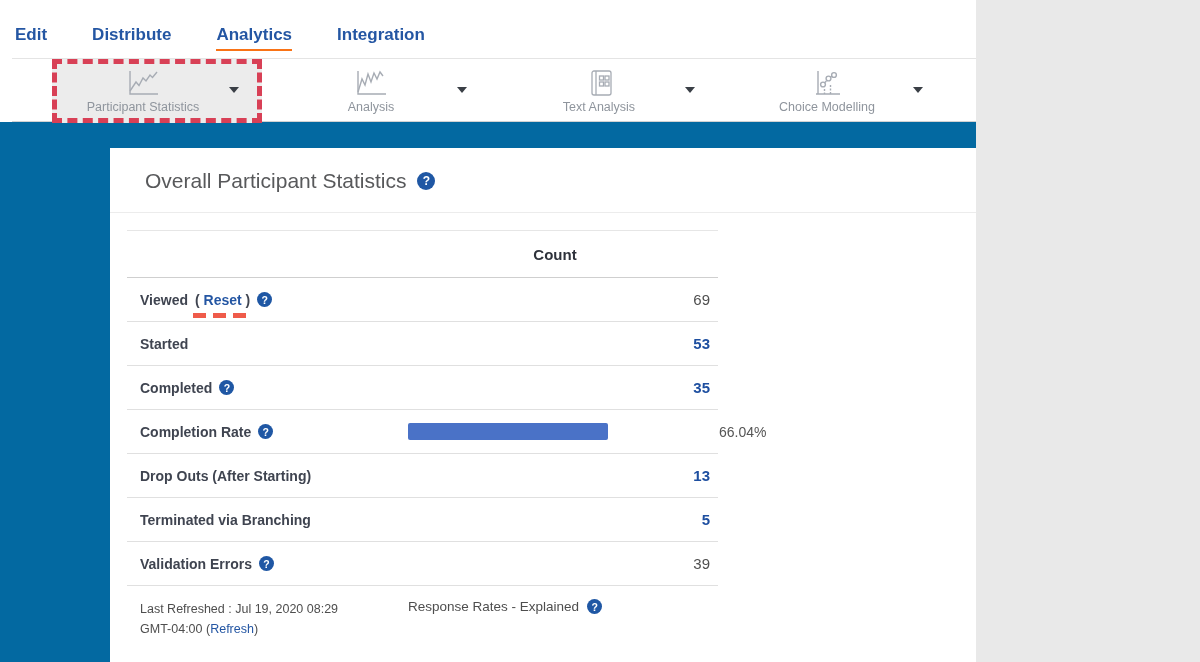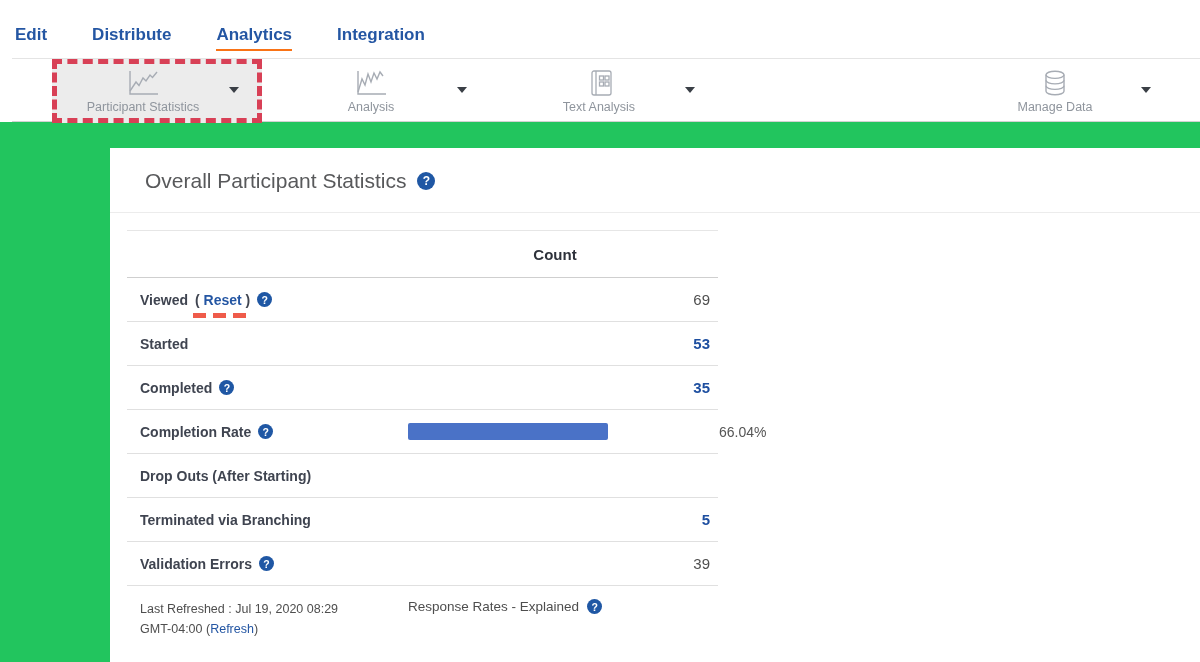--- a/index.html
+++ b/index.html
@@ -1,17 +1,17 @@
 <!DOCTYPE html>
 <html><head>
 <meta charset="utf-8">
 <style>
   * { margin:0; padding:0; box-sizing:border-box; }
   html,body { background:#e9e9e9; font-family:"Liberation Sans", sans-serif; }
-  .page { position:relative; width:1200px; height:662px; background:#22c55e; overflow:hidden; }
+  .page { position:relative; width:976px; height:662px; background:#0369a1; overflow:hidden; }
 
   
   .topbar { position:absolute; left:0; top:0; width:1200px; height:122px; background:#ffffff; }
   .nav { position:absolute; left:15px; top:25px; display:flex; align-items:flex-start; }
   .nav-item { font-size:17px; font-weight:600; color:#2456a3; margin-right:45px; padding-bottom:4px; cursor:pointer; }
   .nav-item.active { border-bottom:2px solid #f97316; }
 
   .toolbar { position:absolute; left:12px; top:58px; width:1200px; height:64px; border-top:1px solid #e4e4e4; border-bottom:1px solid #d2d2d2; background:#fff; }
   .tb-group { position:absolute; top:0; width:228px; height:62px; }
   .tb-g0 { left:45px; } .tb-g1 { left:273px; } .tb-g2 { left:501px; } .tb-g3 { left:729px; } .tb-g4 { left:957px; }
@@ -104,20 +104,37 @@
               <rect x="21" y="7" width="4" height="4"></rect>
               <rect x="15.5" y="13" width="4" height="4"></rect>
               <rect x="21" y="13" width="4" height="4"></rect>
             </svg>
           </span>
           <span class="tb-label">Text Analysis</span>
         </div>
         <span class="caret"></span>
       </div>
 
+      <div class="tb-group tb-g3">
+        <div class="tb-main">
+          <span class="tb-icon">
+            <svg width="34" height="28" viewBox="0 0 34 28" fill="none" stroke="#a7acb4" stroke-width="1.4">
+              <path d="M8 2 V25 M6 25 H30"></path>
+              <circle cx="13" cy="15.5" r="2.4"></circle>
+              <circle cx="18.5" cy="9.5" r="2.4"></circle>
+              <circle cx="24" cy="6" r="2.4"></circle>
+              <path d="M15 13.5 L16.8 11.5" stroke-dasharray="2 1.5"></path>
+              <path d="M20.5 8.3 L22 7" stroke-dasharray="2 1.5"></path>
+              <path d="M14.5 20 V25 M20.5 16 V25" stroke-dasharray="2 1.5"></path>
+            </svg>
+          </span>
+          <span class="tb-label">Choice Modelling</span>
+        </div>
+        <span class="caret"></span>
+      </div>
 
       <div class="tb-group tb-g4">
         <div class="tb-main">
           <span class="tb-icon">
             <svg width="28" height="28" viewBox="0 0 28 28" fill="none" stroke="#a7acb4" stroke-width="1.4">
               <ellipse cx="14" cy="5.8" rx="9" ry="3.6"></ellipse>
               <path d="M5 5.8 V22.2 a9 3.6 0 0 0 18 0 V5.8"></path>
               <path d="M5 11.3 a9 3.6 0 0 0 18 0"></path>
               <path d="M5 16.8 a9 3.6 0 0 0 18 0"></path>
             </svg>
@@ -182,20 +199,21 @@
             <div class="bar-fill" style="width:66.04%"></div>
           </div>
           <span class="bar-label">66.04%</span>
         </div>
       </div>
 
       <div class="trow">
         <div class="tlabel">
           <span>Drop Outs (After Starting)</span>
         </div>
+        <div class="tvalue v-blue">13</div>
       </div>
 
       <div class="trow">
         <div class="tlabel">
           <span>Terminated via Branching</span>
         </div>
         <div class="tvalue v-blue">5</div>
       </div>
 
       <div class="trow">

